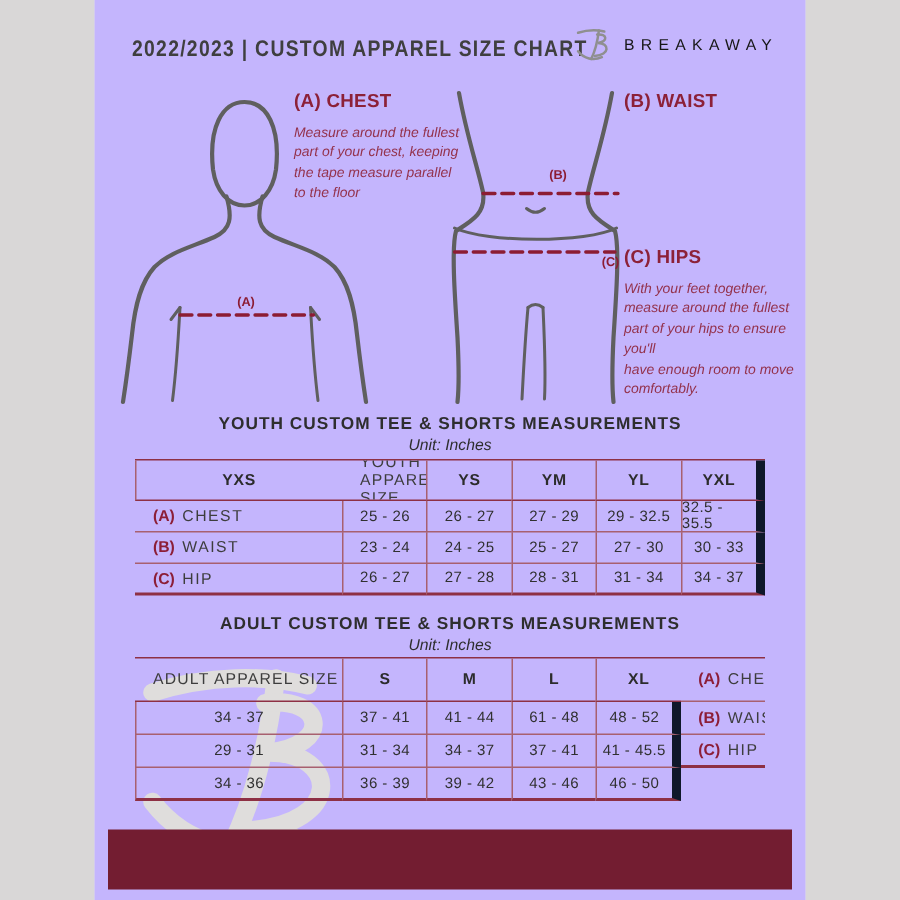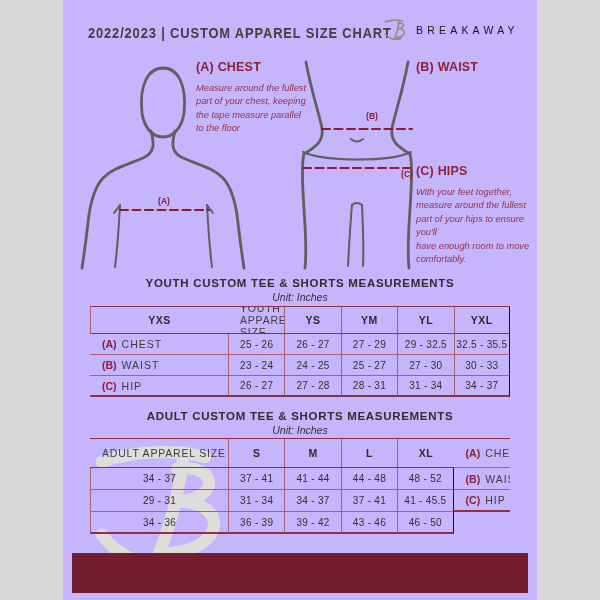--- a/index.html
+++ b/index.html
@@ -48,21 +48,21 @@
             font-size:10.5px;font-style:italic;color:#2e2e2e;}
   .mtable{position:absolute;left:27px;width:420px;display:grid;
           grid-template-columns:138px repeat(5,56.4px);
           border-top:1.5px solid #8e3044;}
   .mtable.youth{grid-template-rows:27px 21px 21px 21px;}
   .mtable.adult{grid-template-rows:29px 22px 22px 22px;}
   .cell{display:flex;align-items:center;justify-content:center;
         border-bottom:1px solid #a8606f;overflow:hidden;}
   .cell.hb{border-bottom:1.5px solid #8e3044;}
   .cell.v{border-left:1px solid #a8606f;}
-  .cell.r{border-right:1px solid #0f172a;}
+  .cell.r{border-right:6px solid #0f172a;}
   .cell.last{border-bottom:2px solid #8e3044;}
   .cell.szh{justify-content:flex-start;padding-left:12px;font-size:10.5px;
             color:#3d3d3d;letter-spacing:.8px;}
   .cell.colh{font-size:10.5px;font-weight:700;color:#2c2c2c;letter-spacing:.5px;}
   .cell.lab{justify-content:flex-start;padding-left:12px;}
   .key{font-size:10.5px;font-weight:700;color:#8c1e37;margin-right:5px;}
   .rl{font-size:10.5px;color:#3d3d3d;letter-spacing:1px;}
   .cell.val{font-size:10px;color:#303030;letter-spacing:.3px;}
 
   .footer-bar{position:absolute;left:9px;top:553px;width:456px;height:40px;
@@ -183,21 +183,21 @@
       <div class="cell colh hb v">L</div>
       <div class="cell colh hb v">XL</div>
 
       <div class="cell lab">
         <span class="key">(A)</span>
         <span class="rl">CHEST</span>
       </div>
       <div class="cell val v">34 - 37</div>
       <div class="cell val v">37 - 41</div>
       <div class="cell val v">41 - 44</div>
-      <div class="cell val v">44 - 48</div>
+      <div class="cell val v">61 - 48</div>
       <div class="cell val v r">48 - 52</div>
 
       <div class="cell lab">
         <span class="key">(B)</span>
         <span class="rl">WAIST</span>
       </div>
       <div class="cell val v">29 - 31</div>
       <div class="cell val v">31 - 34</div>
       <div class="cell val v">34 - 37</div>
       <div class="cell val v">37 - 41</div>

